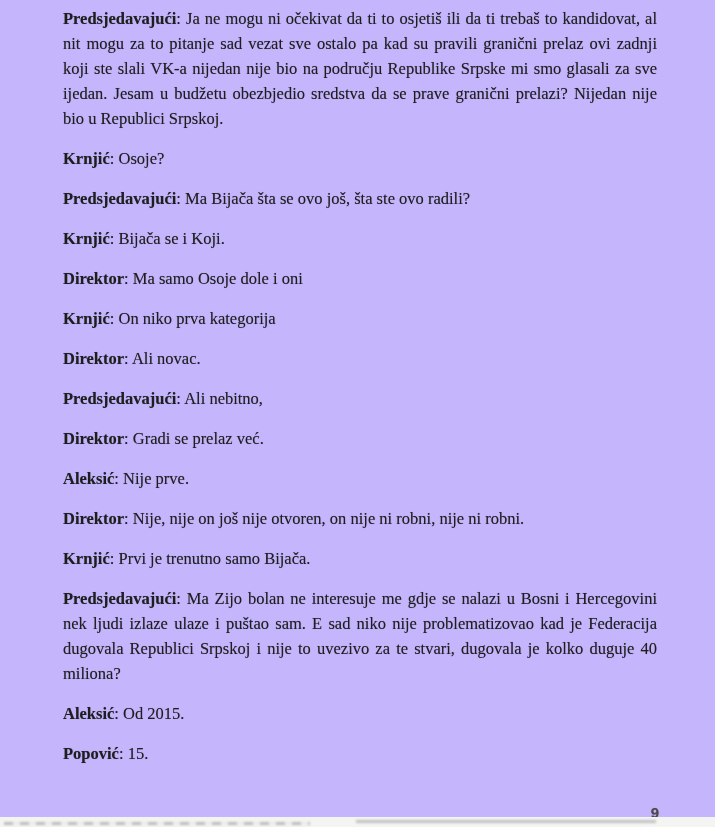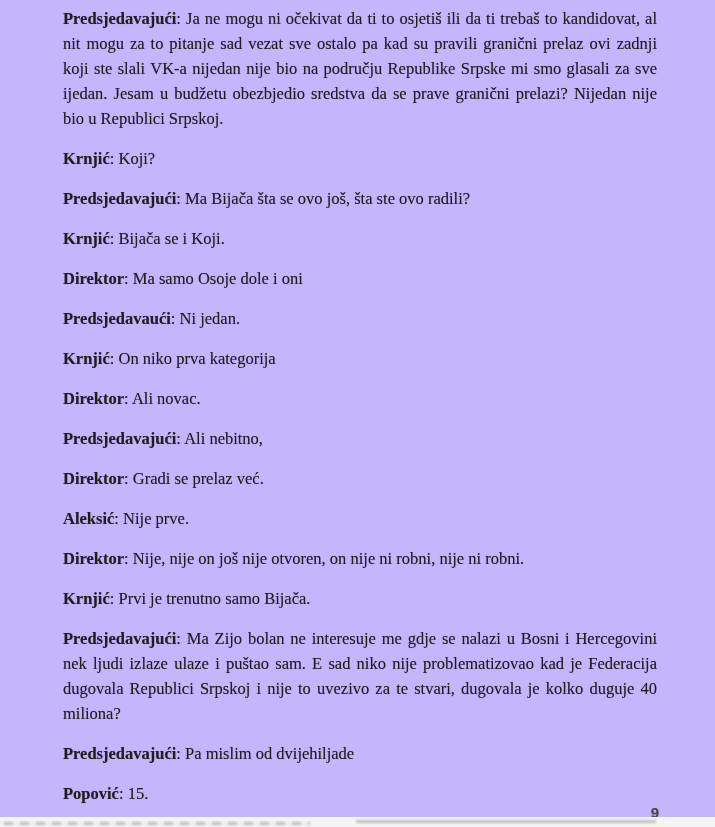--- a/index.html
+++ b/index.html
@@ -73,48 +73,47 @@
     background: #c3c3c3;
   }
 </style>
 </head>
 <body>
 
 <div class="page">
   <main class="content">
   <p class="para"><span class="speaker">Predsjedavajući</span><span class="separator">: </span><span class="speech">Ja ne mogu ni očekivat da ti to osjetiš ili da ti trebaš to kandidovat, al nit mogu za to pitanje sad vezat sve ostalo pa kad su pravili granični prelaz ovi zadnji koji ste slali VK-a nijedan nije bio na području Republike Srpske mi smo glasali za sve ijedan. Jesam u budžetu obezbjedio sredstva da se prave granični prelazi? Nijedan nije bio u Republici Srpskoj.</span></p>
 
-  <p class="para"><span class="speaker">Krnjić</span><span class="separator">: </span><span class="speech">Koji?</span></p>
+  <p class="para"><span class="speaker">Krnjić</span><span class="separator">: </span><span class="speech">Osoje?</span></p>
 
   <p class="para"><span class="speaker">Predsjedavajući</span><span class="separator">: </span><span class="speech">Ma Bijača šta se ovo još, šta ste ovo radili?</span></p>
 
   <p class="para"><span class="speaker">Krnjić</span><span class="separator">: </span><span class="speech">Bijača se i Koji.</span></p>
 
   <p class="para"><span class="speaker">Direktor</span><span class="separator">: </span><span class="speech">Ma samo Osoje dole i oni</span></p>
 
-  <p class="para"><span class="speaker">Predsjedavaući</span><span class="separator">: </span><span class="speech">Ni jedan.</span></p>
 
   <p class="para"><span class="speaker">Krnjić</span><span class="separator">: </span><span class="speech">On niko prva kategorija</span></p>
 
   <p class="para"><span class="speaker">Direktor</span><span class="separator">: </span><span class="speech">Ali novac.</span></p>
 
   <p class="para"><span class="speaker">Predsjedavajući</span><span class="separator">: </span><span class="speech">Ali nebitno,</span></p>
 
   <p class="para"><span class="speaker">Direktor</span><span class="separator">: </span><span class="speech">Gradi se prelaz već.</span></p>
 
   <p class="para"><span class="speaker">Aleksić</span><span class="separator">: </span><span class="speech">Nije prve.</span></p>
 
   <p class="para"><span class="speaker">Direktor</span><span class="separator">: </span><span class="speech">Nije, nije on još nije otvoren, on nije ni robni, nije ni robni.</span></p>
 
   <p class="para"><span class="speaker">Krnjić</span><span class="separator">: </span><span class="speech">Prvi je trenutno samo Bijača.</span></p>
 
   <p class="para"><span class="speaker">Predsjedavajući</span><span class="separator">: </span><span class="speech">Ma Zijo bolan ne interesuje me gdje se nalazi u Bosni i Hercegovini nek ljudi izlaze ulaze i puštao sam. E sad niko nije problematizovao kad je Federacija dugovala Republici Srpskoj i nije to uvezivo za te stvari, dugovala je kolko duguje 40 miliona?</span></p>
 
+  <p class="para"><span class="speaker">Aleksić</span><span class="separator">: </span><span class="speech">Od 2015.</span></p>
 
-  <p class="para"><span class="speaker">Predsjedavajući</span><span class="separator">: </span><span class="speech">Pa mislim od dvijehiljade</span></p>
 
   <p class="para"><span class="speaker">Popović</span><span class="separator">: </span><span class="speech">15.</span></p>
 </main>
 
   <span class="page-num">9</span>
 
   <div class="bottom-band">
     <div class="edge-line edge-left"></div>
     <div class="edge-line edge-right"></div>
   </div>

